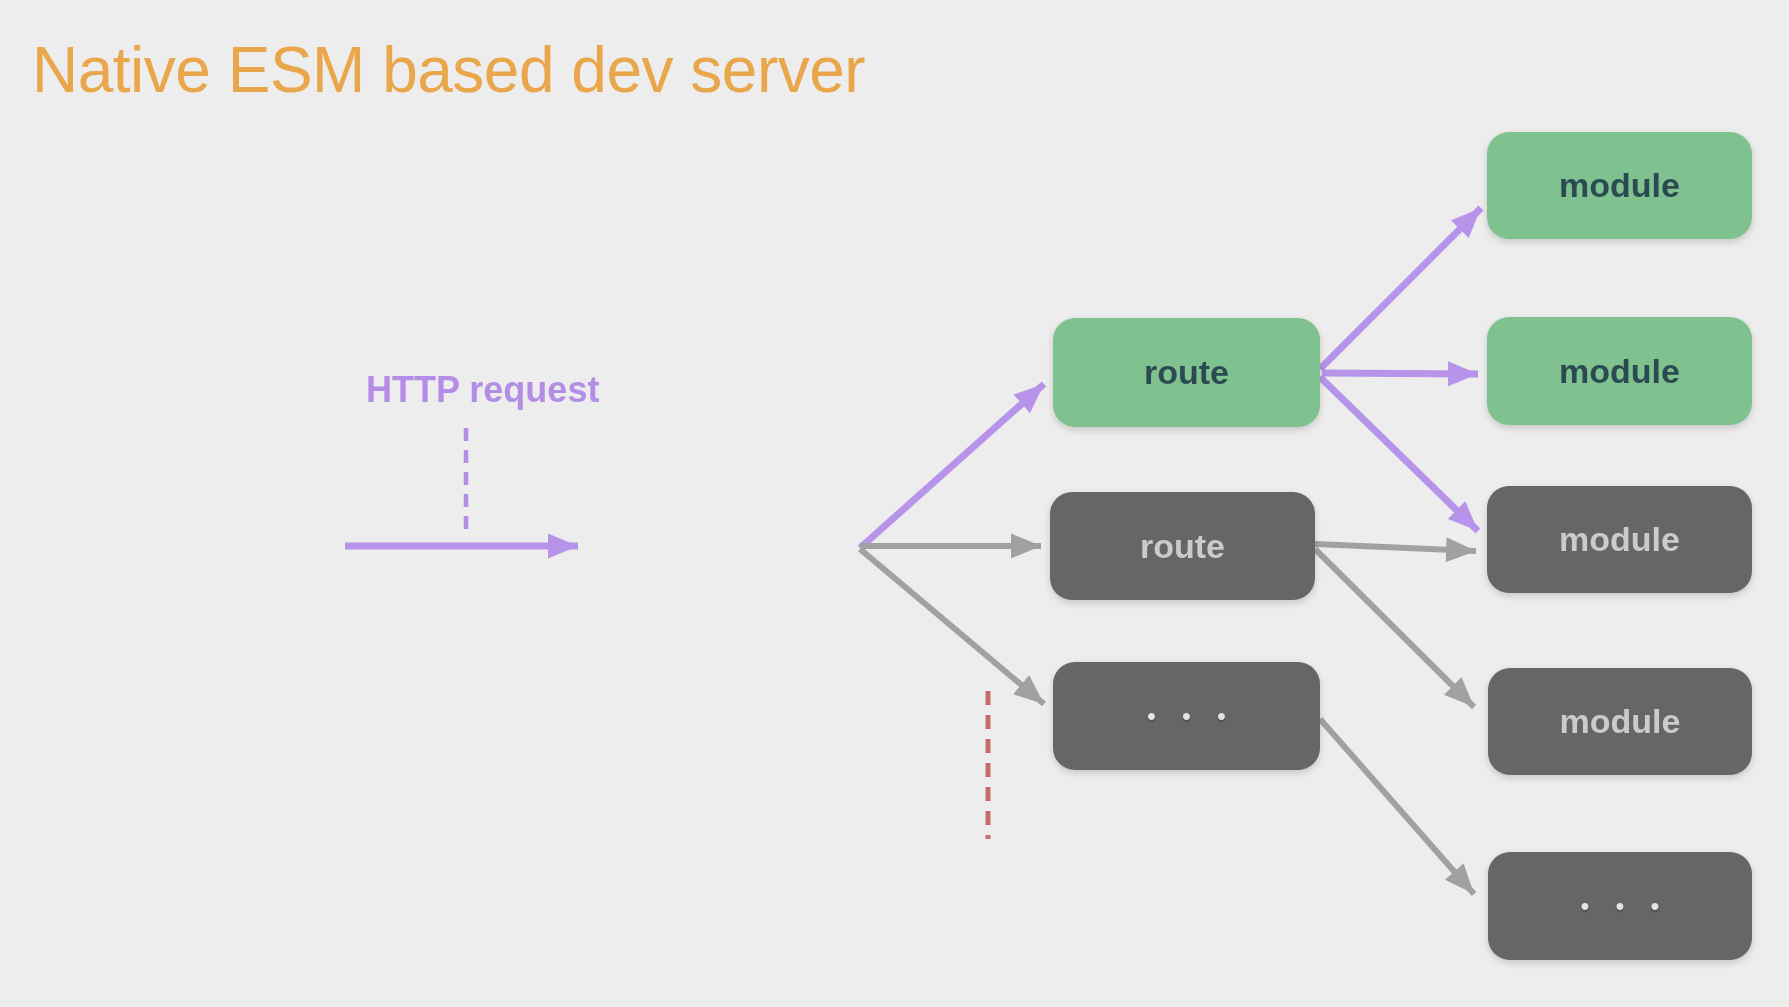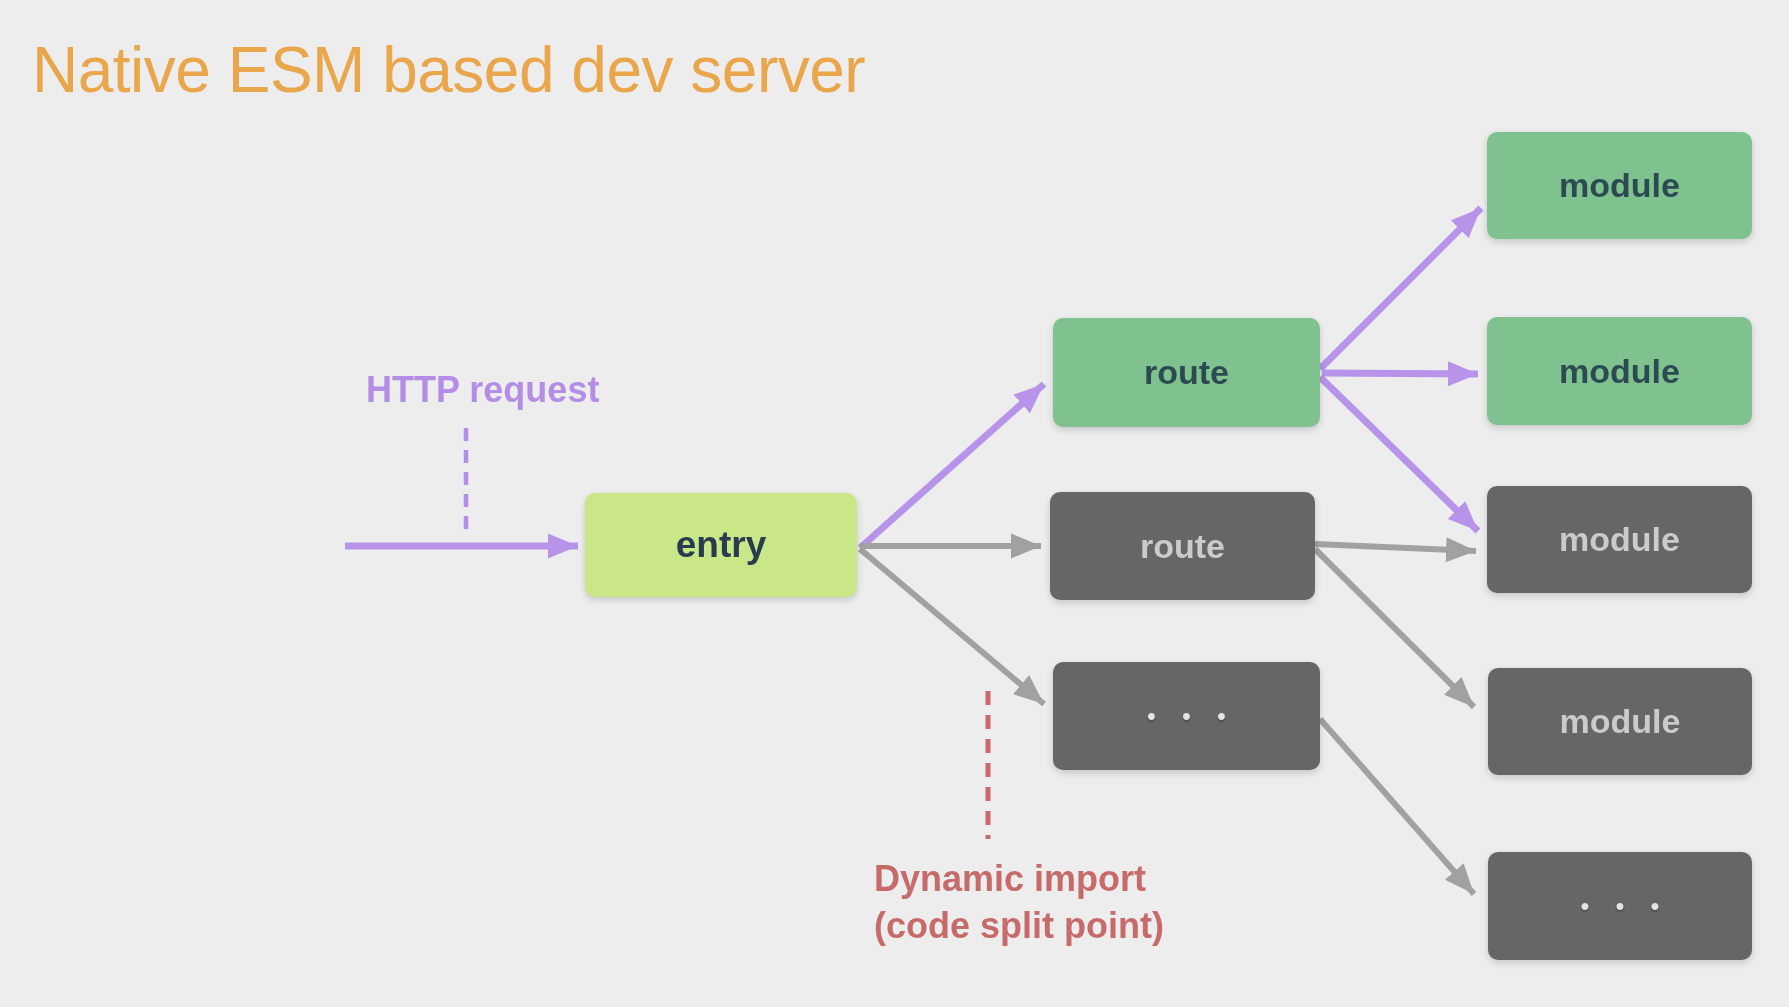--- a/index.html
+++ b/index.html
@@ -29,21 +29,21 @@
     font-weight: 500;
     letter-spacing: -0.5px;
     color: var(--orange, #E9A64B);
     white-space: nowrap;
   }
   .node {
     position: absolute;
     display: flex;
     align-items: center;
     justify-content: center;
-    border-radius: 10px;
+    border-radius: 22px;
     font-weight: 700;
     box-shadow: 0 3px 7px rgba(0,0,0,0.16);
     text-align: left;
   }
   #n-server {
     left: 26px; top: 461px; width: 318px; height: 170px;
     background: var(--teal, #55998A);
     color: var(--server-text, #FFFFFF);
     font-size: 34px; line-height: 1.25;
     white-space: pre-line;
@@ -156,24 +156,21 @@
         <line x1="1315" y1="549" x2="1474" y2="707" stroke="#A1A1A1" stroke-width="6" marker-end="url(#mk-gray)"></line>
         <line x1="1320" y1="719" x2="1474" y2="894" stroke="#A1A1A1" stroke-width="6" marker-end="url(#mk-gray)"></line>
       </g>
     <line class="dash-purple" x1="466" y1="428" x2="466" y2="532"></line>
     <line class="dash-red" x1="988" y1="691" x2="988" y2="839"></line>
   </svg>
 
   <div class="title">Native ESM based dev server</div>
 
   <div class="annot" id="lbl-http">HTTP request</div>
-  <div class="annot" id="lbl-dynamic">Dynamic import
-(code split point)</div>
 
-  <div class="node" id="n-entry">entry</div>
   <div class="node" id="n-route-green">route</div>
   <div class="node" id="n-route-gray">route</div>
   <div class="node" id="n-more-mid">• • •</div>
   <div class="node" id="n-module-green-1">module</div>
   <div class="node" id="n-module-green-2">module</div>
   <div class="node" id="n-module-gray-1">module</div>
   <div class="node" id="n-module-gray-2">module</div>
   <div class="node" id="n-more-right">• • •</div>
 </div>
 

